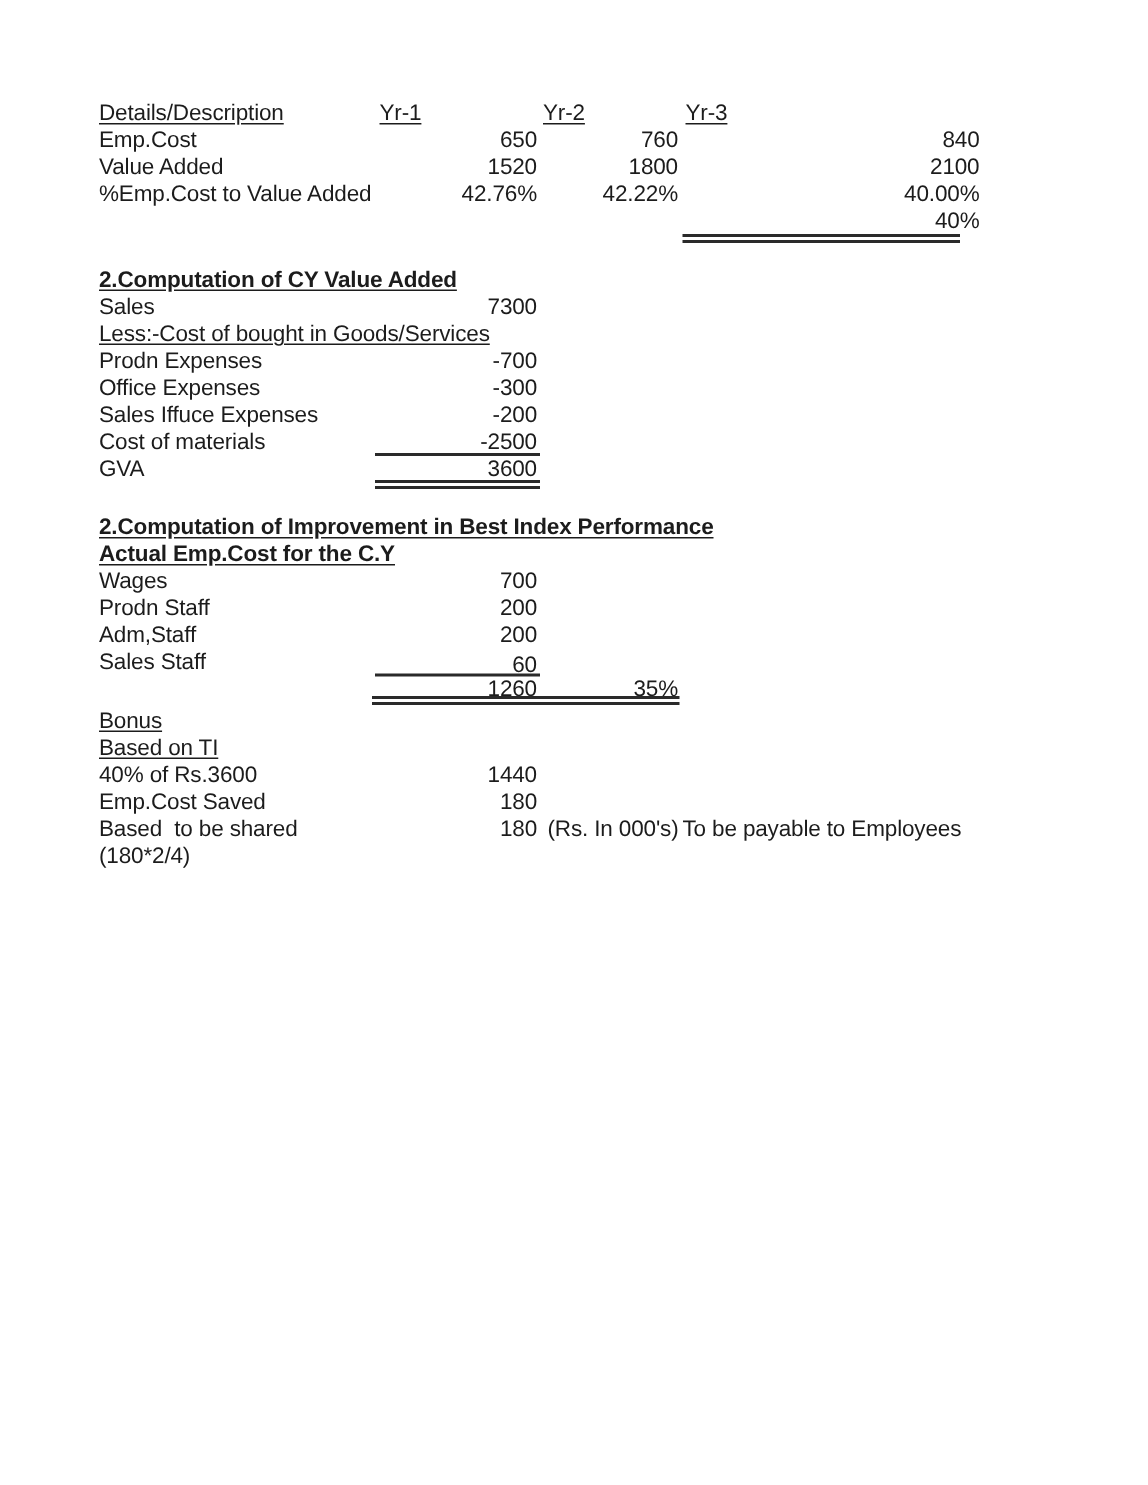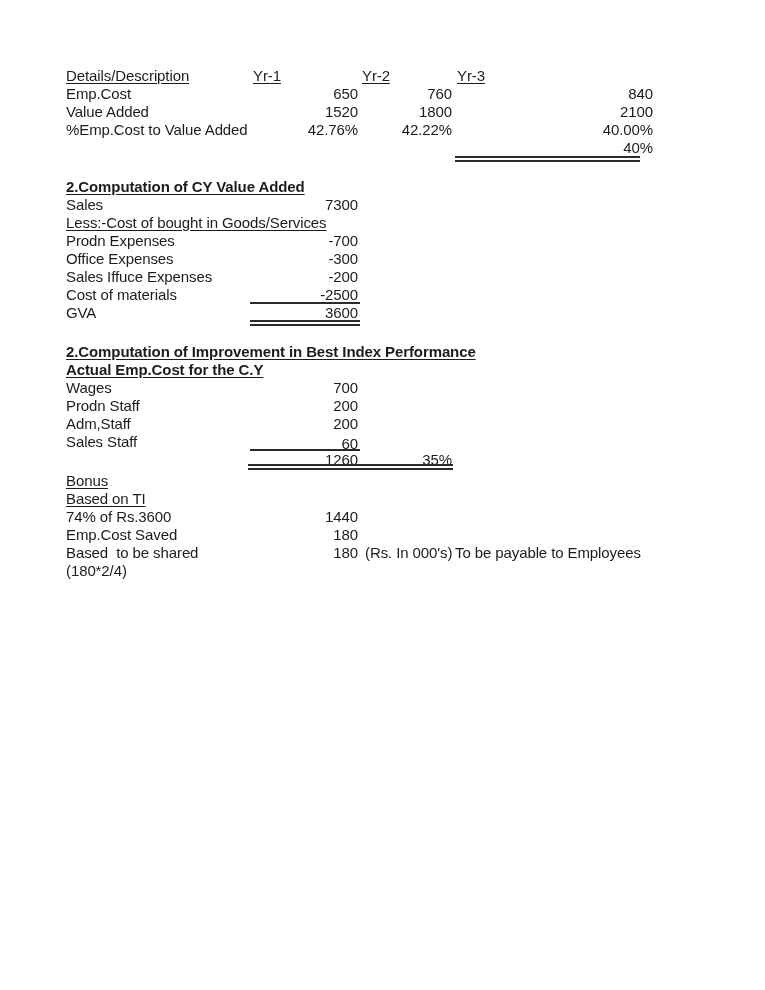--- a/index.html
+++ b/index.html
@@ -100,21 +100,21 @@
   <span class="cell colB" style="top:435px">60</span>
   <div class="rule" style="top:449px; left:250px; width:110px"></div>
 
   <span class="cell colB" style="top:451px">1260</span>
   <span class="cell colC" style="top:451px">35%</span>
   <div class="rule-double" style="top:464px; left:248px; width:205px"></div>
 
   <span class="cell lbl u" style="top:472px">Bonus</span>
   <span class="cell lbl u" style="top:490px">Based on TI</span>
 
-  <span class="cell lbl" style="top:508px">74% of Rs.3600</span>
+  <span class="cell lbl" style="top:508px">40% of Rs.3600</span>
   <span class="cell colB" style="top:508px">1440</span>
 
   <span class="cell lbl" style="top:526px">Emp.Cost Saved</span>
   <span class="cell colB" style="top:526px">180</span>
 
   <span class="cell lbl" style="top:544px">Based  to be shared</span>
   <span class="cell colB" style="top:544px">180</span>
   <span class="cell noteA" style="top:544px">(Rs. In 000's)</span>
   <span class="cell noteB" style="top:544px">To be payable to Employees</span>
 

